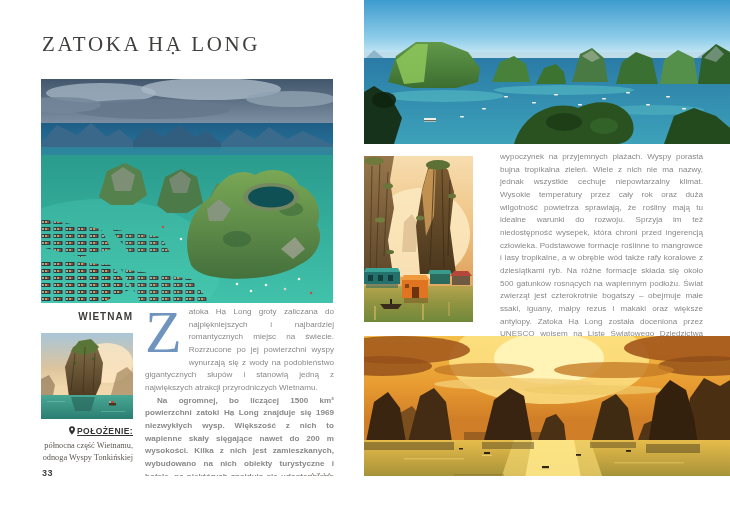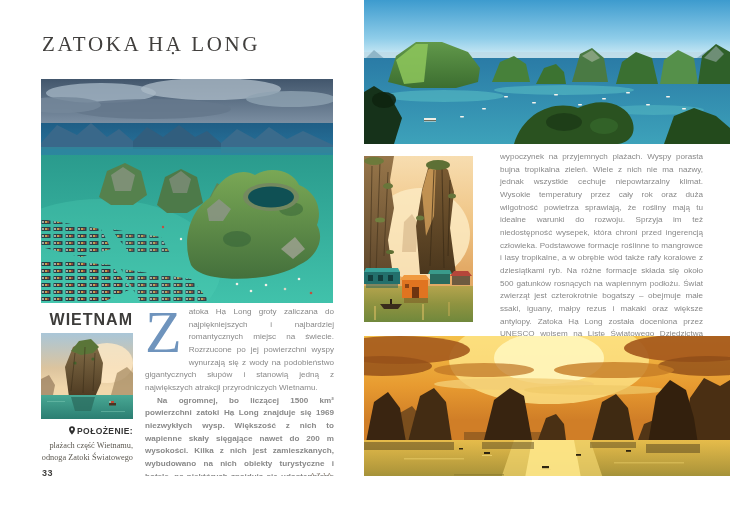--- a/index.html
+++ b/index.html
@@ -5,24 +5,24 @@
   html,body{margin:0;padding:0;background:#ffffff;}
   .spread{position:relative;width:730px;height:476px;background:#ffffff;overflow:hidden;
           font-family:"Liberation Sans",sans-serif;}
   .abs{position:absolute;}
   .photo{position:absolute;overflow:hidden;background:#ddd;}
   .photo svg{display:block;width:100%;height:100%;}
 
   
   .title{left:42px;top:32px;font-family:"Liberation Serif",serif;font-size:21px;
          letter-spacing:2.6px;color:#413f3d;font-weight:400;white-space:nowrap;}
-  .country{left:41px;top:311px;width:92px;text-align:right;font-size:16px;font-weight:bold;
+  .country{left:41px;top:311px;width:92px;text-align:right;font-size:10px;font-weight:bold;
            letter-spacing:1px;color:#3d3c3a;}
   .location{left:33px;top:426px;width:100px;text-align:right;}
-  .loc-label{font-size:8.5px;font-weight:bold;letter-spacing:.4px;color:#343434;white-space:nowrap;}
+  .loc-label{font-size:8.5px;font-weight:bold;letter-spacing:.4px;color:#343434;white-space:nowrap;text-decoration:underline;}
   .pin{display:inline-block;vertical-align:-1px;margin-right:2px;}
   .loc-caption{font-family:"Liberation Serif",serif;font-size:8.3px;line-height:11.5px;
                color:#5c5850;margin-top:3px;}
   .column{position:absolute;}
   .col-left{left:145px;top:306px;width:189px;}
   .col-right{left:500px;top:151px;width:203px;}
   .body-text{font-size:8.1px;line-height:12.65px;text-align:justify;color:#898989;
              letter-spacing:0;margin:0;hyphens:auto;}
   .indent{text-indent:12px;font-weight:bold;}
   .dropcap{float:left;font-family:"Liberation Serif",serif;font-size:60px;line-height:46px;
@@ -144,22 +144,22 @@
 
   <div class="abs location">
     <div class="loc-label">
       <span class="pin">
         <svg width="6" height="9" viewBox="0 0 10 14">
             <path d="M5 0 C2.2 0 0 2.2 0 5 C0 8.7 5 14 5 14 C5 14 10 8.7 10 5 C10 2.2 7.8 0 5 0 Z M5 7 A2 2 0 1 1 5 3 A2 2 0 1 1 5 7 Z" fill="#2f2f2f"></path>
           </svg>
       </span><span>POŁOŻENIE:</span>
     </div>
     <div class="loc-caption">
-      <div>plażach część Wietnamu,</div>
-      <div>odnoga Zatoki Światowego</div>
+      <div>północna część Wietnamu,</div>
+      <div>odnoga Wyspy Tonkińskiej</div>
     </div>
   </div>
 
   <div class="column col-left">
     <p class="body-text"><span class="dropcap">Z</span><span>atoka Hạ Long groty zaliczana do najpiękniejszych i najbardziej romantycznych miejsc na świecie. Rozrzucone po jej powierzchni wyspy wynurzają się z wody na podobieństwo gigantycznych słupów i stanowią jedną z największych atrakcji przyrodniczych Wietnamu.</span></p>
     <p class="body-text indent">Na ogromnej, bo liczącej 1500 km² powierzchni zatoki Hạ Long znajduje się 1969 niezwykłych wysp. Większość z nich to wapienne skały sięgające nawet do 200 m wysokości. Kilka z nich jest zamieszkanych, wybudowano na nich obiekty turystyczne i hotele, na niektórych znajdują się udostępnione zwiedzającym groty. Organizatorzy wycieczek oferują także</p>
   </div>
 
   <div class="abs pagenum">33</div>
   <div class="abs section">AZJA</div>

